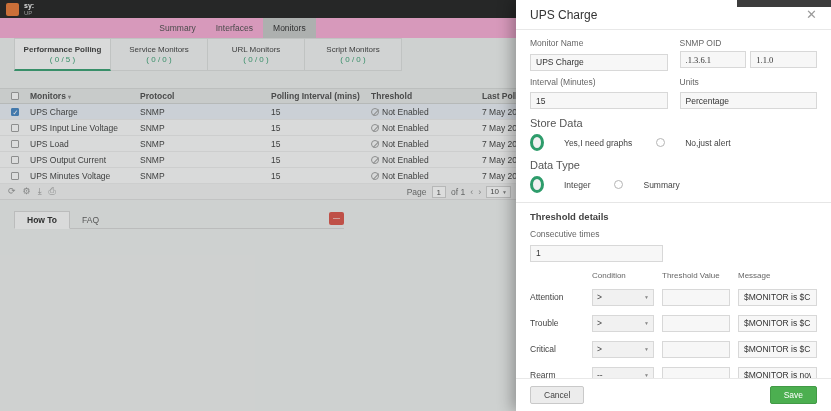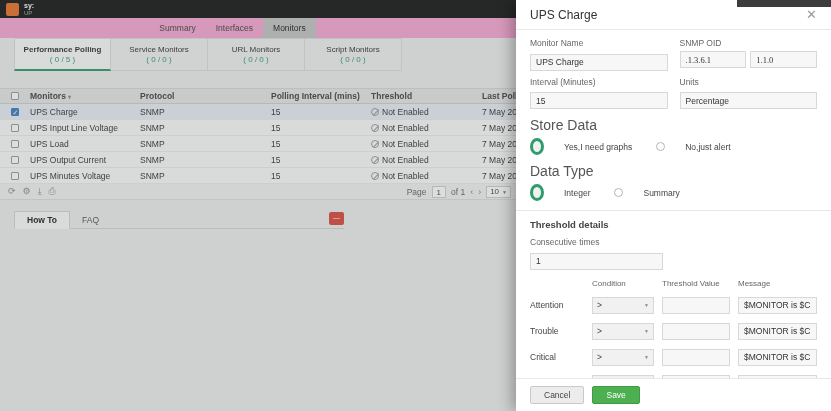--- a/index.html
+++ b/index.html
@@ -69,35 +69,35 @@
   
   .panel { position:absolute; top:0; right:0; width:315px; height:411px; background:#fff; box-shadow:-4px 0 14px rgba(0,0,0,0.3); z-index:10; }
   .panel-header { height:30px; border-bottom:1px solid #e8e8e8; display:flex; align-items:center; padding:0 14px; }
   .panel-title { font-size:12px; color:#333; }
   .panel-close { margin-left:auto; color:#9a9a9a; font-size:13px; cursor:pointer; line-height:1; }
   .panel-body { padding:8px 14px 0; }
   .grid2 { display:grid; grid-template-columns:1fr 1fr; column-gap:12px; row-gap:6px; }
   .f-label { font-size:8.5px; color:#666; margin-bottom:3px; }
   .f-input { height:17px; border:1px solid #d8d8d8; background:#f7f7f7; font-size:8.5px; color:#333; padding:0 5px; width:100%; font-family:inherit; outline:none; }
   .oid-row { display:flex; gap:4px;font-family:Liberation Serif, serif; }
-  .section-label { font-size:14px; color:#555; margin-top:8px; }
+  .section-label { font-size:11px; color:#555; margin-top:8px; }
   .radio-row { display:flex; gap:24px; margin-top:5px; }
   .radio { display:flex; align-items:center; gap:20px; font-size:8.5px; color:#444; cursor:pointer; }
   .rdot { width:9px; height:9px; border-radius:50%; border:1px solid #b5b5b5; background:#fff; flex:none; }
   .rdot.sel { border:3px solid #2e9c6b; }
   .divider { border-top:1px solid #e6e6e6; margin:9px -14px 0; }
   .th-heading { font-size:9.5px; color:#444; font-weight:bold; margin-top:8px; }
   .consec-input { width:133px; }
   .t-grid { display:grid; grid-template-columns:54px 62px 68px 79px; column-gap:8px; align-items:center; }
   .t-head { margin-top:9px; font-size:8px; color:#666; }
   .t-row { margin-top:9px; }
   .t-label { font-size:8.5px; color:#444; }
   .sel { height:17px; border:1px solid #d8d8d8; background:#f1f1f1; display:flex; align-items:center; justify-content:space-between; padding:0 4px; font-size:8.5px; color:#444; cursor:pointer; }
   .sel .car { font-size:5px; color:#888; }
-  .panel-footer { position:absolute; bottom:0; left:0; right:0; height:33px; border-top:1px solid #e8e8e8; background:#fff; display:flex; align-items:center; justify-content:flex-start; gap:8px; padding:0 14px; }
+  .panel-footer { position:absolute; bottom:0; left:0; right:0; height:33px; border-top:1px solid #e8e8e8; background:#fff; display:flex; align-items:center; justify-content:space-between; gap:8px; padding:0 14px; }
   .btn { height:18px; font-size:8.5px; border-radius:2px; padding:0 13px; cursor:pointer; font-family:inherit; }
   .btn-cancel { background:#ececec; border:1px solid #c9c9c9; color:#444; }
   .btn-save { background:#4caf50; border:1px solid #429a46; color:#fff; }
 </style>
 </head>
 <body>
 
 <div class="stage">
 
   <div class="topbar">

